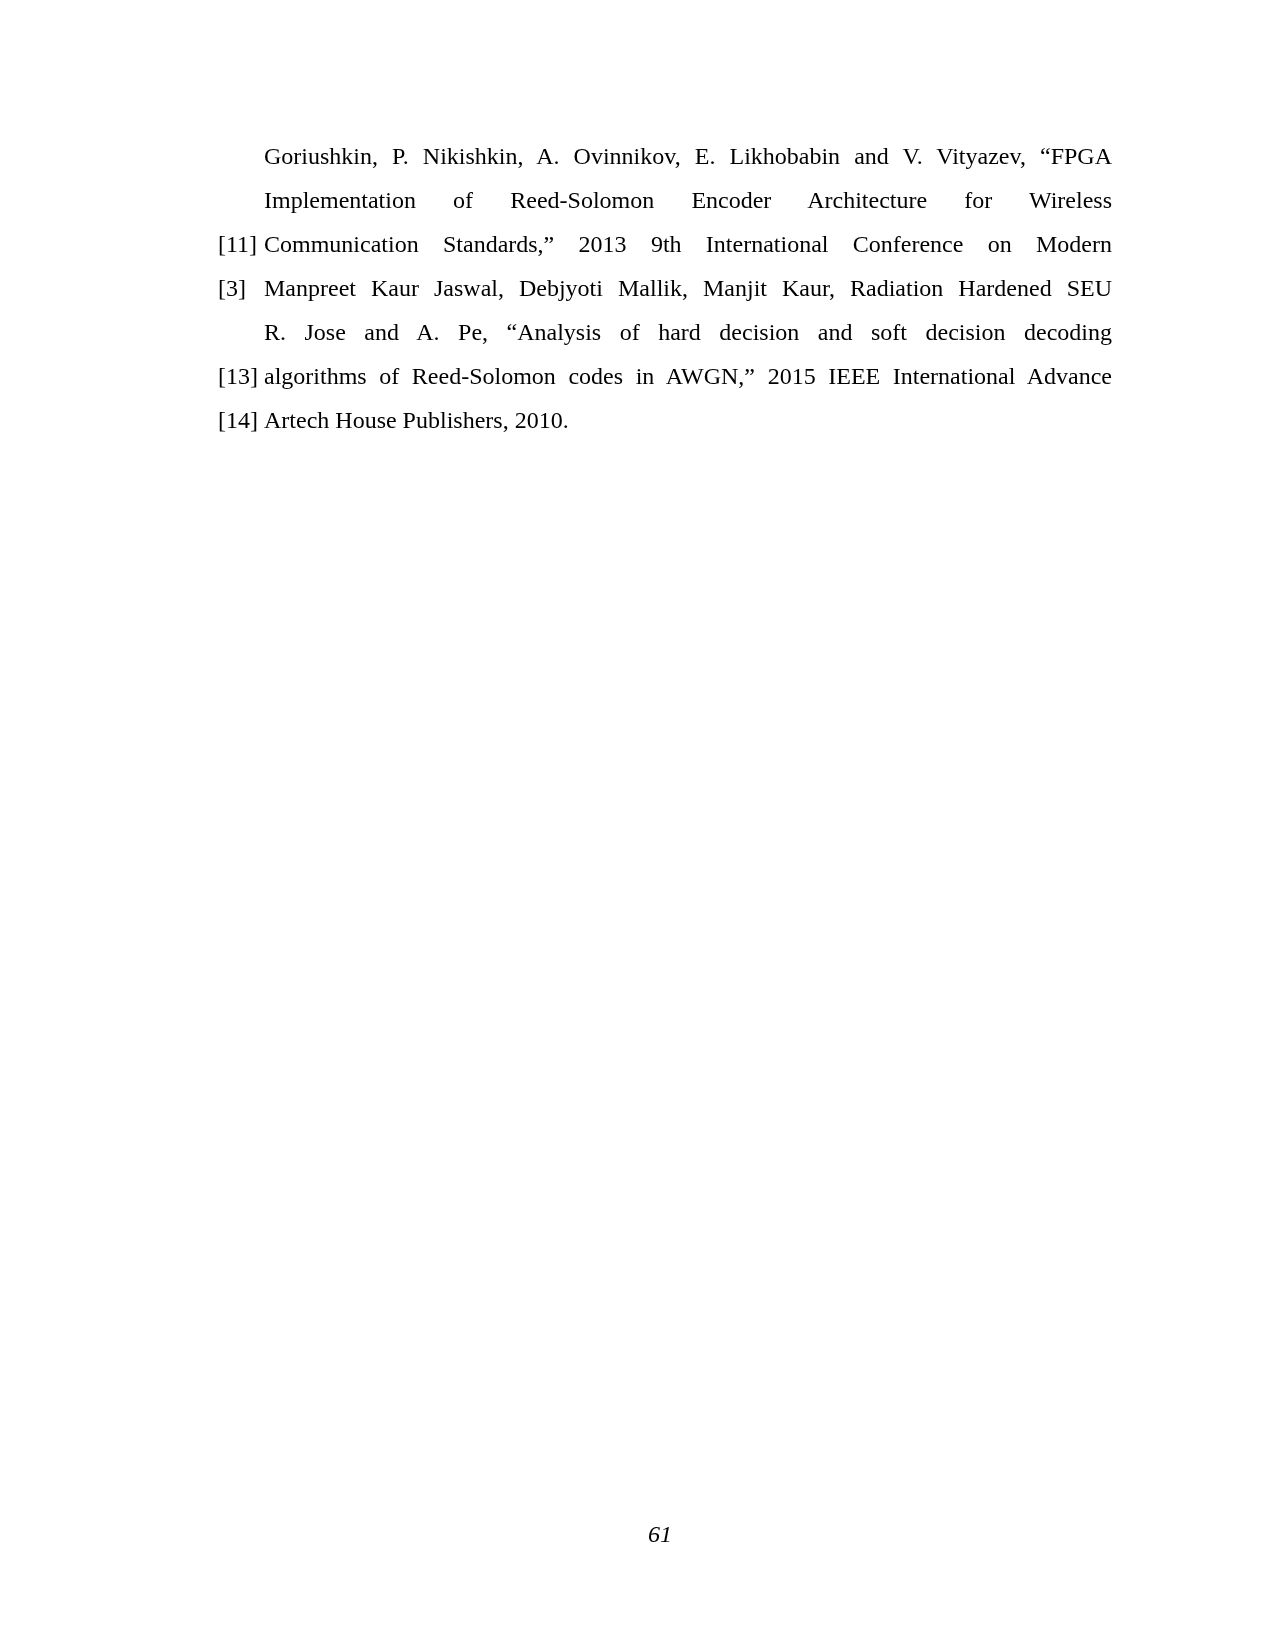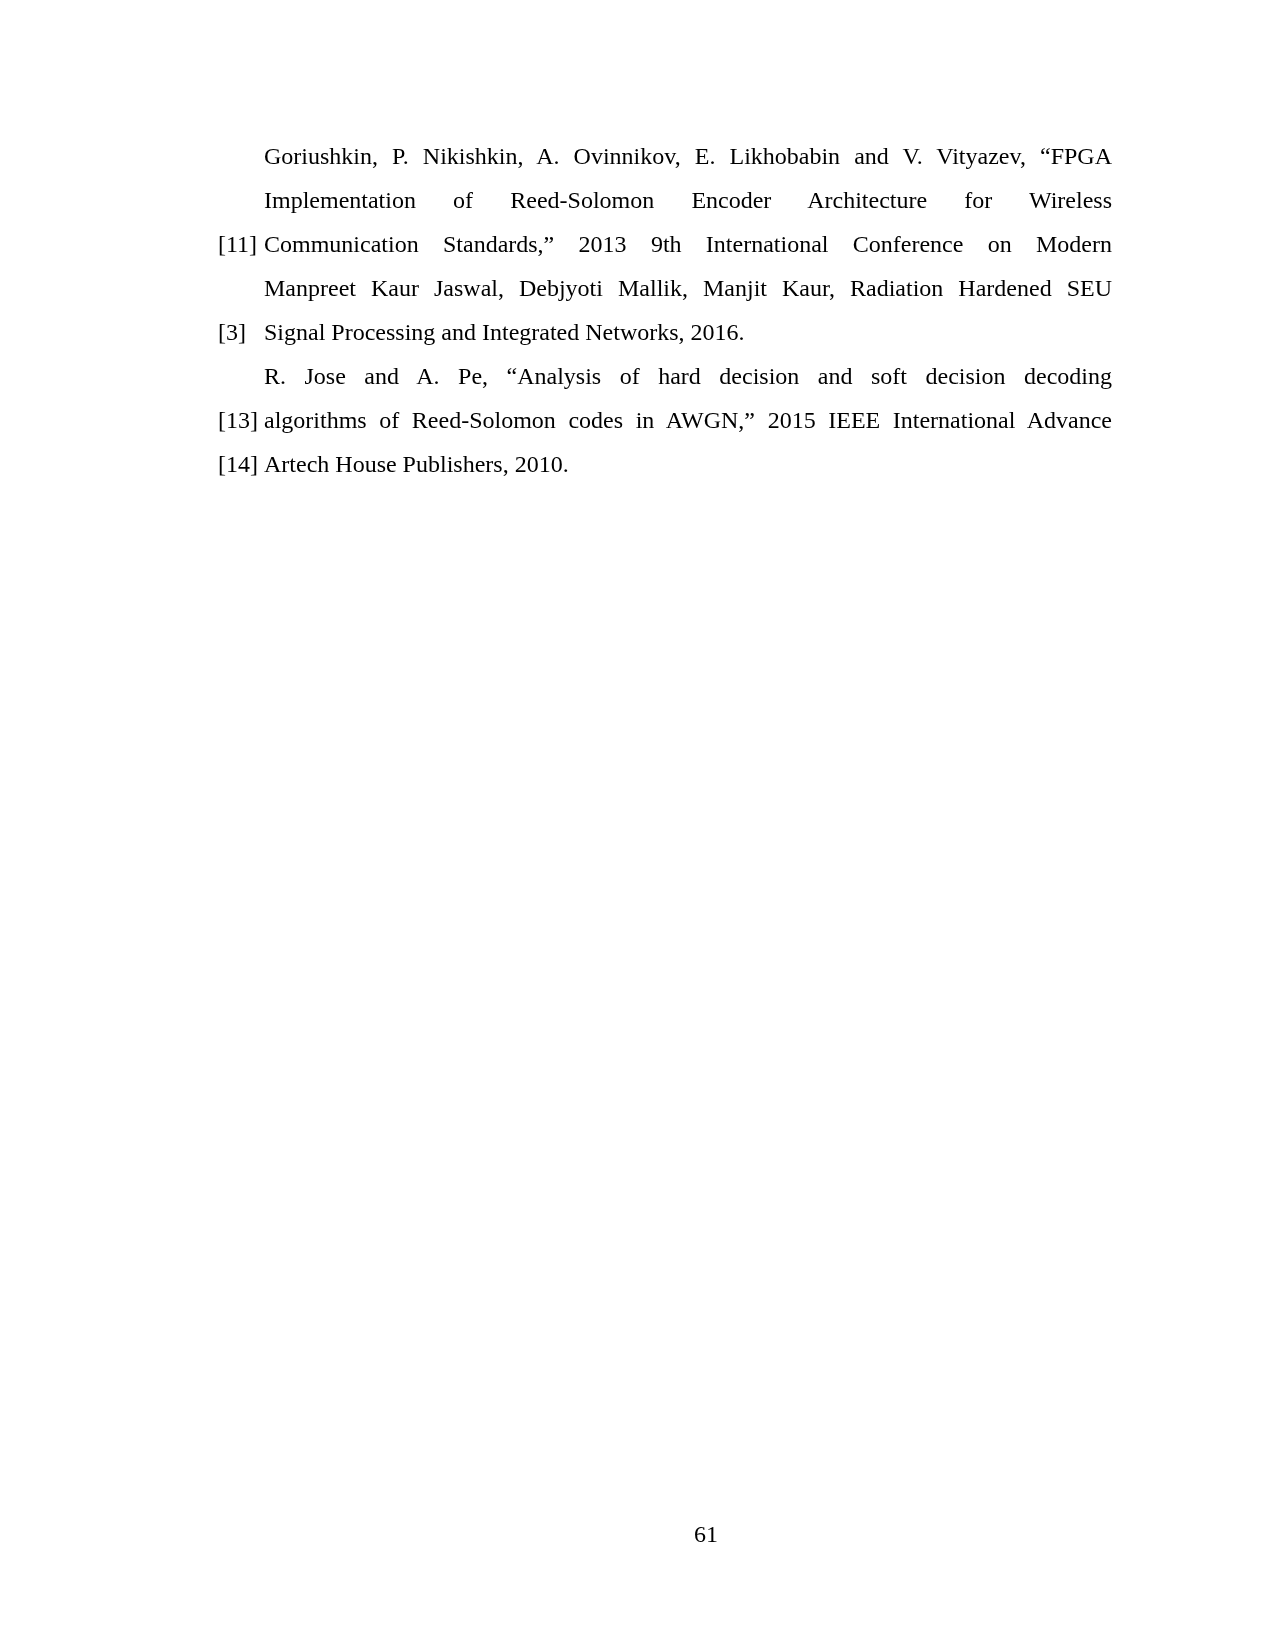--- a/index.html
+++ b/index.html
@@ -50,21 +50,22 @@
   .line.last {
     text-align: left;
     text-align-last: left;
   }
   .page-number {
     position: absolute;
     left: 648px;
     top: 1512px;
     width: 70px;
     line-height: 44px;
-    text-align: right;
+    text-align: left;
+    font-style: italic;
   }
 </style>
 </head>
 <body>
 
 <div class="page">
 
   <div class="references">
 
     <div class="reference">
@@ -73,21 +74,20 @@
         <div class="line just">Goriushkin, P. Nikishkin, A. Ovinnikov, E. Likhobabin and V. Vityazev, “FPGA</div>
         <div class="line just">Implementation of Reed-Solomon Encoder Architecture for Wireless</div>
         <div class="line just">Communication Standards,” 2013 9th International Conference on Modern</div>
       </div>
     </div>
 
     <div class="reference">
       <div class="ref-label">[3]</div>
       <div class="ref-body">
         <div class="line just">Manpreet Kaur Jaswal, Debjyoti Mallik, Manjit Kaur, Radiation Hardened SEU</div>
-        <div class="line last">Signal Processing and Integrated Networks, 2016.</div>
       </div>
     </div>
 
     <div class="reference">
       <div class="ref-label">[13]</div>
       <div class="ref-body">
         <div class="line just">R. Jose and A. Pe, “Analysis of hard decision and soft decision decoding</div>
         <div class="line just">algorithms of Reed-Solomon codes in AWGN,” 2015 IEEE International Advance</div>
       </div>
     </div>

